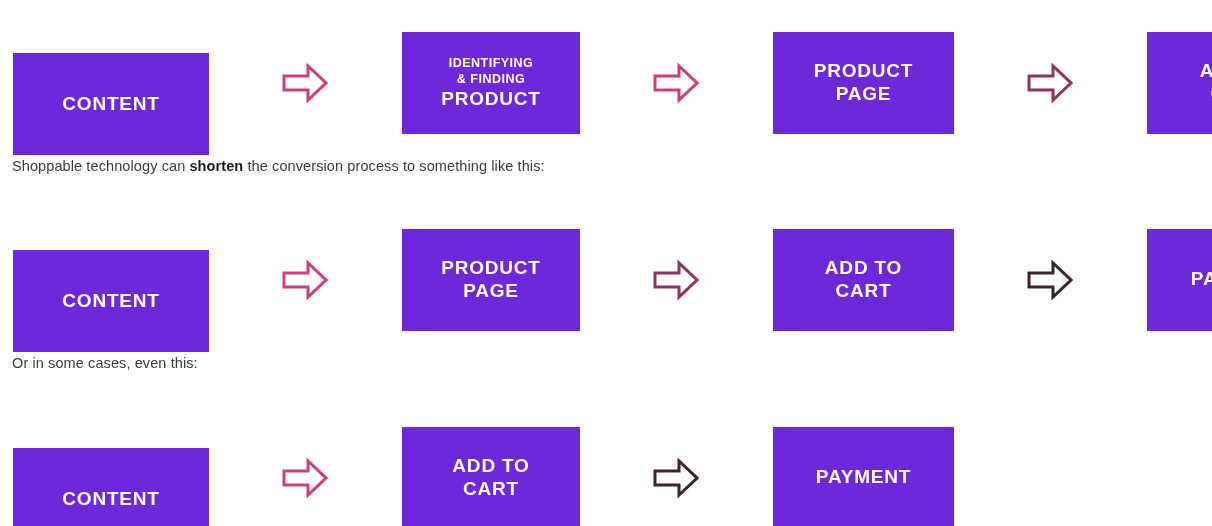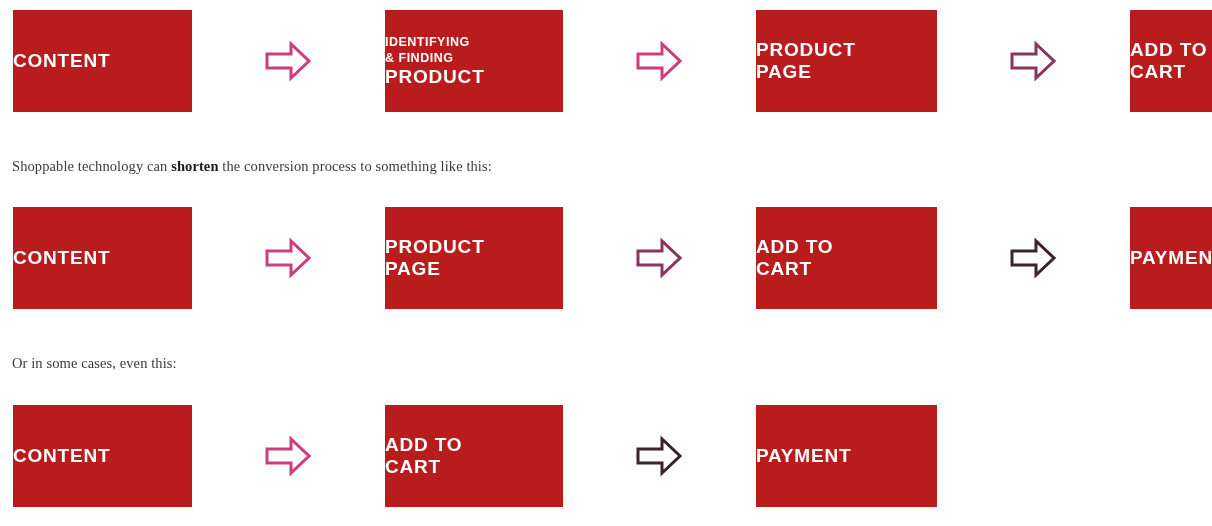--- a/index.html
+++ b/index.html
@@ -27,27 +27,27 @@
     left: 13px;
     display: flex;
     align-items: center;
   }
   #flow-row-1 { top: 10px; }
   #flow-row-2 { top: 207px; }
   #flow-row-3 { top: 405px; }
 
   
   .flow-box {
-    background: #b91c1c;
+    background: #6d28d9;
     color: #ffffff;
     height: 102px;
     box-sizing: border-box;
     display: flex;
     flex-direction: column;
-    align-items: flex-start;
+    align-items: center;
     justify-content: center;
     text-align: center;
     letter-spacing: 0.6px;
     flex: none;
   }
   .flow-box .line {
     font-weight: bold;
     line-height: 1.18;
     white-space: nowrap;
   }
@@ -55,21 +55,21 @@
     font-size: 19px;
     letter-spacing: 0.8px;
   }
   .flow-box .line.sz-small {
     font-size: 12.5px;
     letter-spacing: 0.5px;
     line-height: 1.3;
   }
 
   
-  .w-content  { width: 179px; }
+  .w-content  { width: 196px; margin-top: 43px; }
   .w-ident    { width: 178px; }
   .w-product  { width: 181px; }
   .w-cart     { width: 183px; }
 
   
   .flow-arrow {
     flex: none;
     display: flex;
     align-items: center;
     justify-content: center;
@@ -77,21 +77,21 @@
   .flow-arrow svg { display: block; }
 
   
   .gap-a { width: 73px; }
   .gap-b { width: 74px; }
 
   
   .caption {
     position: absolute;
     left: 12px;
-    font-family: Liberation Serif, serif;
+    font-family: Liberation Sans, sans-serif;
     font-size: 14.5px;
     color: #3b3b3b;
     letter-spacing: 0.1px;
     white-space: nowrap;
   }
   .caption b { font-weight: bold; color: #1a1a1a; }
   #caption-1 { top: 158px; }
   #caption-2 { top: 355px; text-align: right; }
 </style>
 </head>

